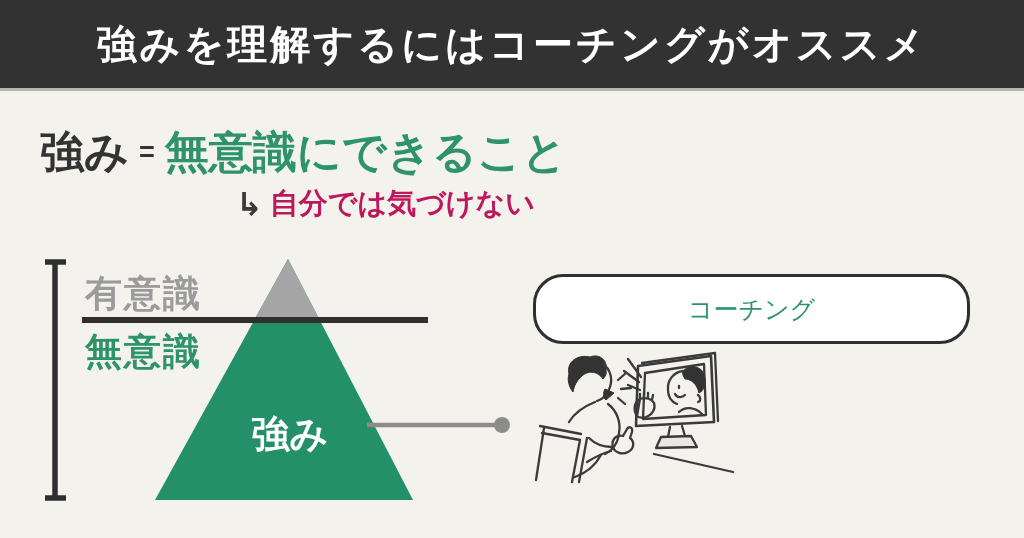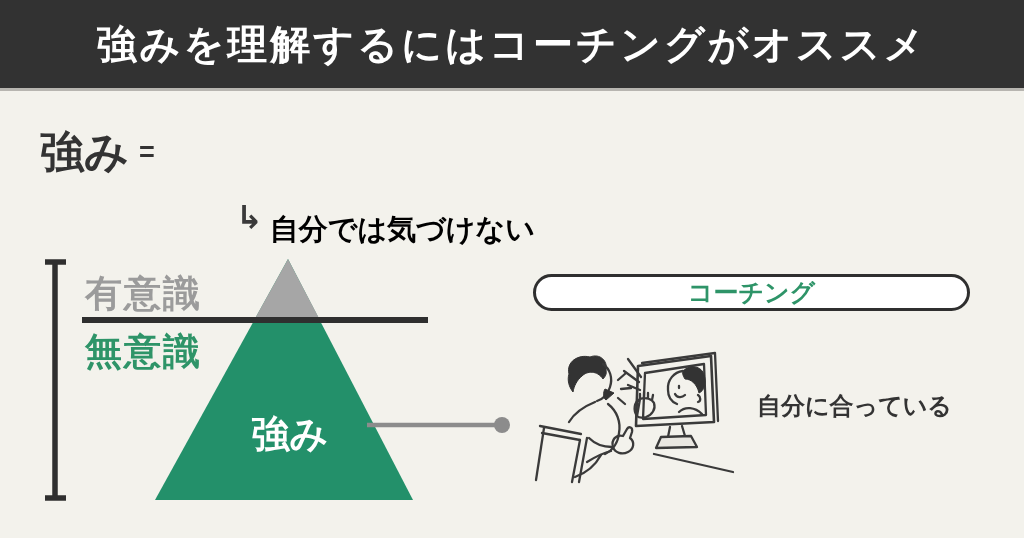--- a/index.html
+++ b/index.html
@@ -37,33 +37,33 @@
   .headline .eq{font-size:27px;margin:0 10px;color:#333333;}
   .headline .def{color:#2e9468;}
 
   .note{
     position:absolute;left:236px;top:93px;
     display:flex;align-items:center;
     font-weight:bold;font-size:29px;
     white-space:nowrap;
   }
   .note .arrow{color:#3a3a3a;font-size:32px;margin-right:7px;font-weight:bold;}
-  .note .text{color:#000000;margin-top:26px;}
+  .note .text{color:#be185d;}
 
   .pyramid-svg{position:absolute;left:30px;top:157px;}
   .pyramid-svg text{font-family:"Liberation Sans","DejaVu Sans",sans-serif;font-weight:bold;}
 
   .pill{
-    position:absolute;left:533px;top:183px;width:437px;height:37px;
+    position:absolute;left:533px;top:183px;width:437px;height:70px;
     box-sizing:border-box;
     background:#ffffff;
     border:3px solid #2f2f2f;
     border-radius:30px;
     display:flex;align-items:center;justify-content:center;
-    font-size:25px;font-weight:bold;color:#333333;
+    font-size:25px;font-weight:normal;color:#333333;
     white-space:nowrap;
   }
   .pill .hl{color:#2e9468;}
 
   .illu{position:absolute;left:533px;top:259px;}
   .illu .ln{fill:none;stroke:#3a3a3a;stroke-width:2.3;stroke-linecap:round;stroke-linejoin:round;}
   .illu .fillDark{fill:#333333;stroke:#333333;stroke-width:1;stroke-linejoin:round;}
   .illu .panel{fill:#f3f2ec;stroke:#3a3a3a;stroke-width:2.6;stroke-linejoin:round;}
   .illu .plate{fill:#e9e7e1;stroke:#3a3a3a;stroke-width:2.3;stroke-linejoin:round;}
 
@@ -79,20 +79,21 @@
 
 <header class="banner">
   <h1 class="banner-title">強みを理解するにはコーチングがオススメ</h1>
 </header>
 
 <div class="content">
 
   <div class="headline">
     <span>強み</span>
     <span class="eq">=</span>
+    <span class="def">無意識にできること</span>
   </div>
 
   <div class="note">
     <span class="arrow">↳</span>
     <span class="text">自分では気づけない</span>
   </div>
 
   <svg class="pyramid-svg" width="490" height="265" viewBox="0 0 490 265">
 
     <g stroke="#2f2f2f" stroke-width="5.5">
@@ -160,16 +161,15 @@
 
       <g>
         <path class="ln" d="M137,77 L135,87 M149,76 L152,86"></path>
         <polygon class="plate" points="128,87 158,86 164,97 123,98"></polygon>
       </g>
       <path class="ln" d="M121,104 L200,122"></path>
     </g>
   </svg>
 
   <div class="result">
-    <div>自分に合っている</div>
   </div>
 
 </div>
 
 </body></html>

